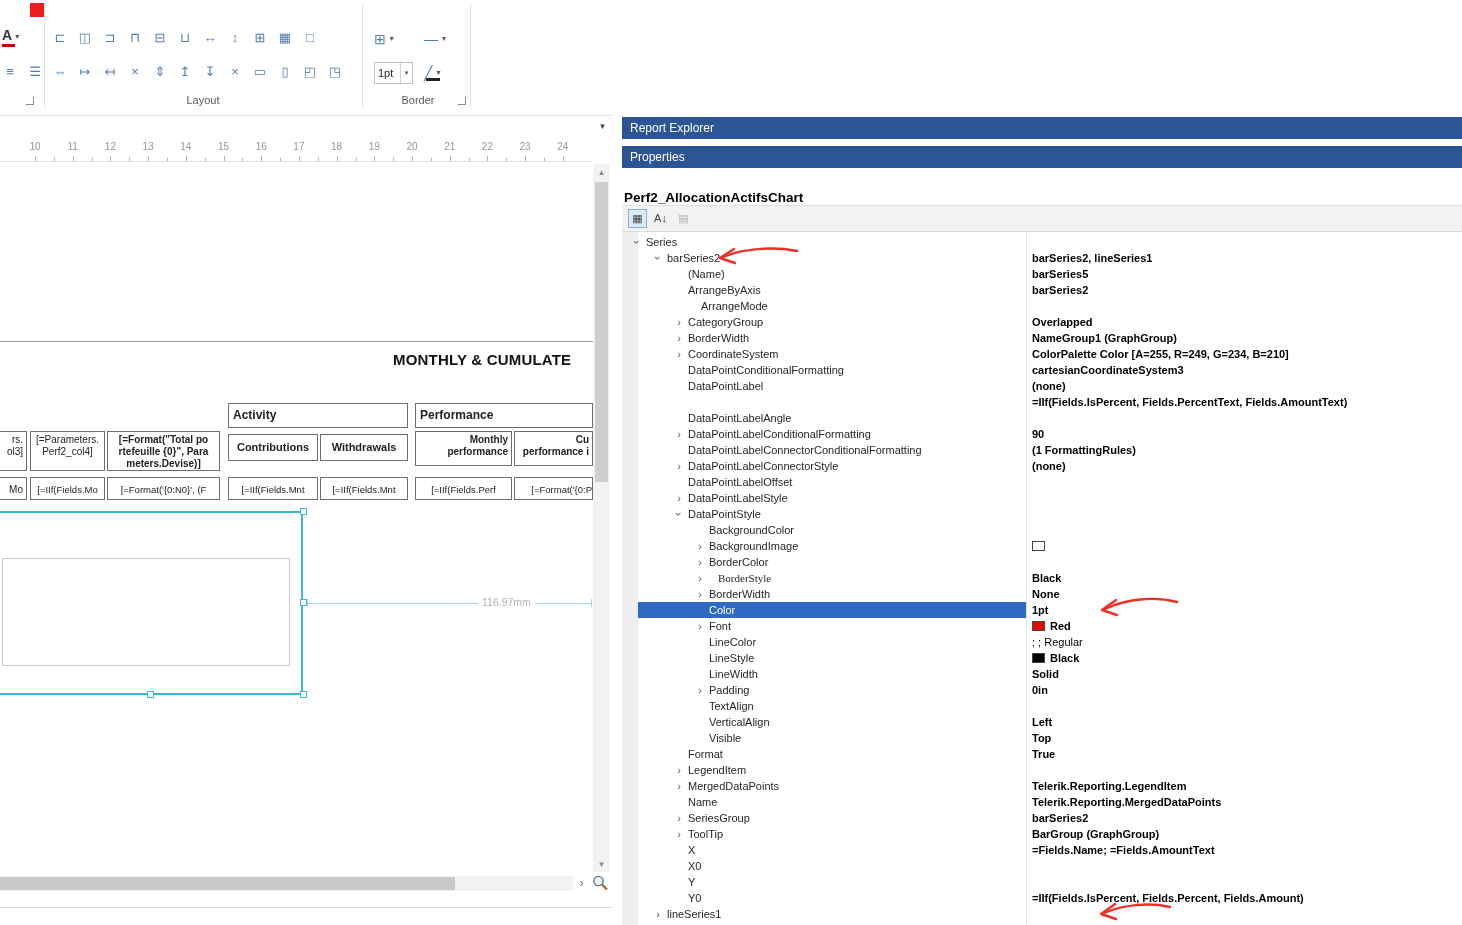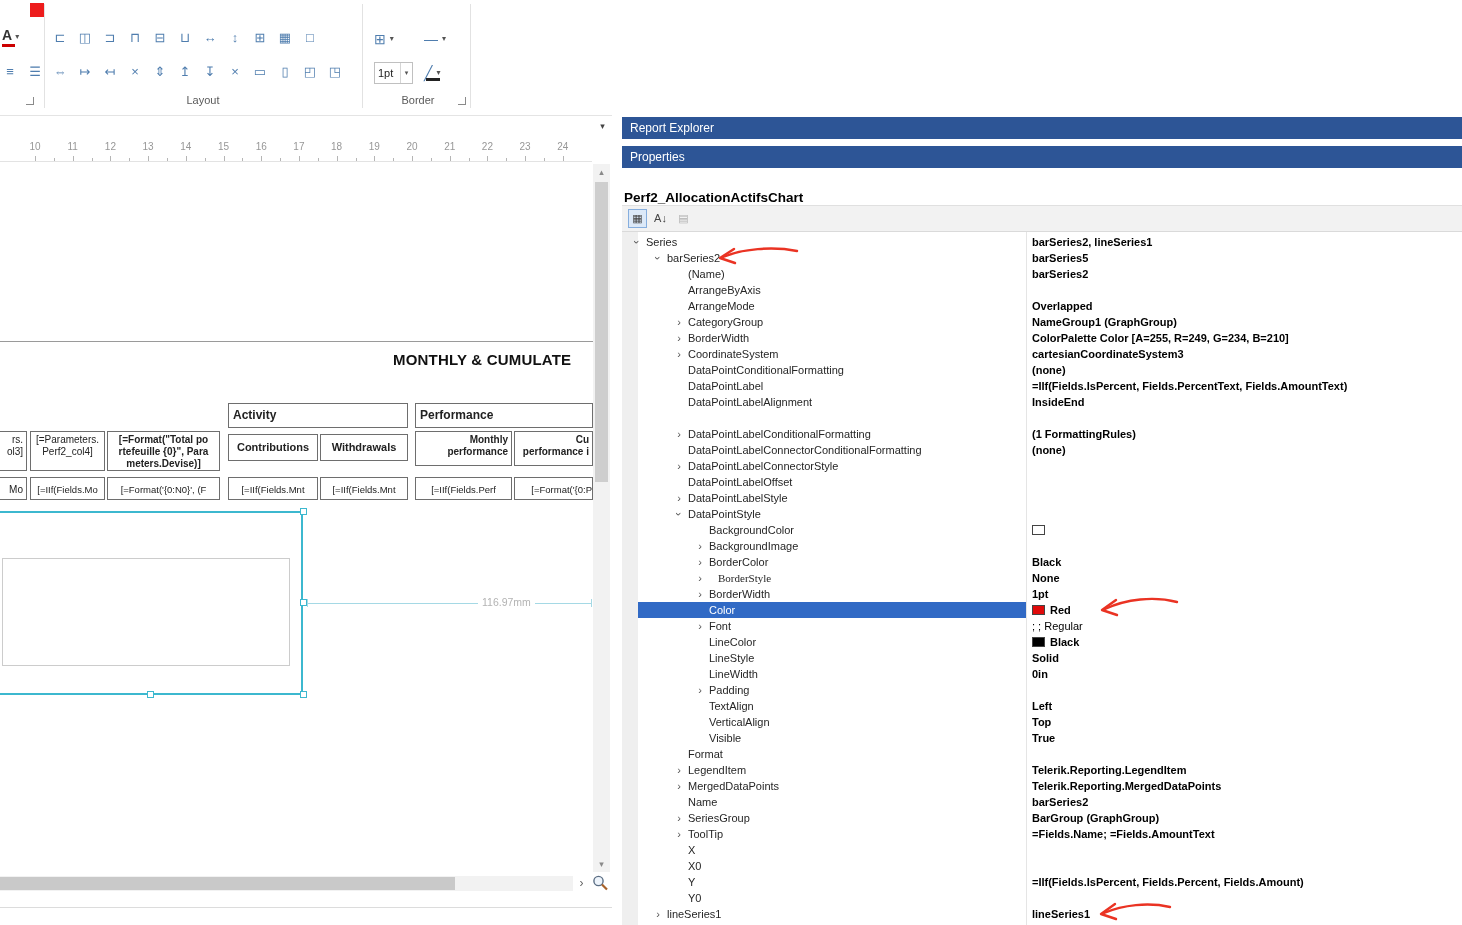--- a/index.html
+++ b/index.html
@@ -75,21 +75,21 @@
   #prop-grid{left:622px;top:232px;width:840px;height:693px;background:#fff;overflow:hidden}
   #pg-strip{position:absolute;left:0;top:0;width:16px;height:693px;background:#efefef}
   #pg-colsep{position:absolute;left:404px;top:0;width:1px;height:693px;background:#e5e5e5}
   .pg-row{position:absolute;left:0;width:840px;height:16px;font-size:11px}
   .pg-hl{position:absolute;left:16px;top:0;width:388px;height:16px;background:#316AC5}
   .pg-exp{position:absolute;top:0;width:12px;line-height:16px;font-size:11px;color:#555;text-align:center;
     transform-origin:50% 50%;display:inline-block}
   .pg-exp.open{transform:rotate(90deg)}
   .pg-name{position:absolute;top:0;line-height:16px;color:#262626;white-space:nowrap}
   .pg-name.sel{color:#fff}
-  .pg-val{position:absolute;left:410px;top:0;width:428px;line-height:16px;color:#000;white-space:nowrap;overflow:hidden}
+  .pg-val{position:absolute;left:410px;top:16px;width:428px;line-height:16px;color:#000;white-space:nowrap;overflow:hidden}
   .pg-val.b{font-weight:bold}
   .pg-sw{display:inline-block;width:13px;height:10px;border:1px solid #444;margin-right:5px;vertical-align:-1px}
 
   #annot{left:0;top:0;width:1462px;height:925px;pointer-events:none}
 </style>
 </head>
 <body>
 
 <div class="abs" id="ribbon">
   <div class="abs" id="red-swatch" style="background: rgb(237, 28, 28);"></div>
@@ -295,21 +295,21 @@
       </div>
       <div class="pg-row" style="top: 34px;">
         <span class="pg-name" style="left: 66px;">(Name)</span>
         <div class="pg-val b">barSeries2</div>
       </div>
       <div class="pg-row" style="top: 50px;">
         <span class="pg-name" style="left: 66px;">ArrangeByAxis</span>
         <div class="pg-val"></div>
       </div>
       <div class="pg-row" style="top: 66px;">
-        <span class="pg-name" style="left: 66px; text-align: right;">ArrangeMode</span>
+        <span class="pg-name" style="left: 79px; text-align: right;">ArrangeMode</span>
         <div class="pg-val b">Overlapped</div>
       </div>
       <div class="pg-row" style="top: 82px;">
         <span class="pg-exp" style="left: 51px;">›</span>
         <span class="pg-name" style="left: 66px;">CategoryGroup</span>
         <div class="pg-val b">NameGroup1 (GraphGroup)</div>
       </div>
       <div class="pg-row" style="top: 98px;">
         <span class="pg-exp" style="left: 51px;">›</span>
         <span class="pg-name" style="left: 66px;">BorderWidth</span>
@@ -321,23 +321,23 @@
         <div class="pg-val b">cartesianCoordinateSystem3</div>
       </div>
       <div class="pg-row" style="top: 130px;">
         <span class="pg-name" style="left: 66px;">DataPointConditionalFormatting</span>
         <div class="pg-val b">(none)</div>
       </div>
       <div class="pg-row" style="top: 146px;">
         <span class="pg-name" style="left: 66px;">DataPointLabel</span>
         <div class="pg-val b">=IIf(Fields.IsPercent, Fields.PercentText, Fields.AmountText)</div>
       </div>
-      <div class="pg-row" style="top: 162px;">
-        <span class="pg-name" style="left: 66px;">DataPointLabelAlignment</span>
-        <div class="pg-val b">InsideEnd</div>
+      <div class="pg-row" style="top: 178px;">
+        <span class="pg-name" style="left: 66px;">DataPointLabelAngle</span>
+        <div class="pg-val b">90</div>
       </div>
       <div class="pg-row" style="top: 194px;">
         <span class="pg-exp" style="left: 51px;">›</span>
         <span class="pg-name" style="left: 66px;">DataPointLabelConditionalFormatting</span>
         <div class="pg-val b">(1 FormattingRules)</div>
       </div>
       <div class="pg-row" style="top: 210px;">
         <span class="pg-name" style="left: 66px;">DataPointLabelConnectorConditionalFormatting</span>
         <div class="pg-val b">(none)</div>
       </div>

